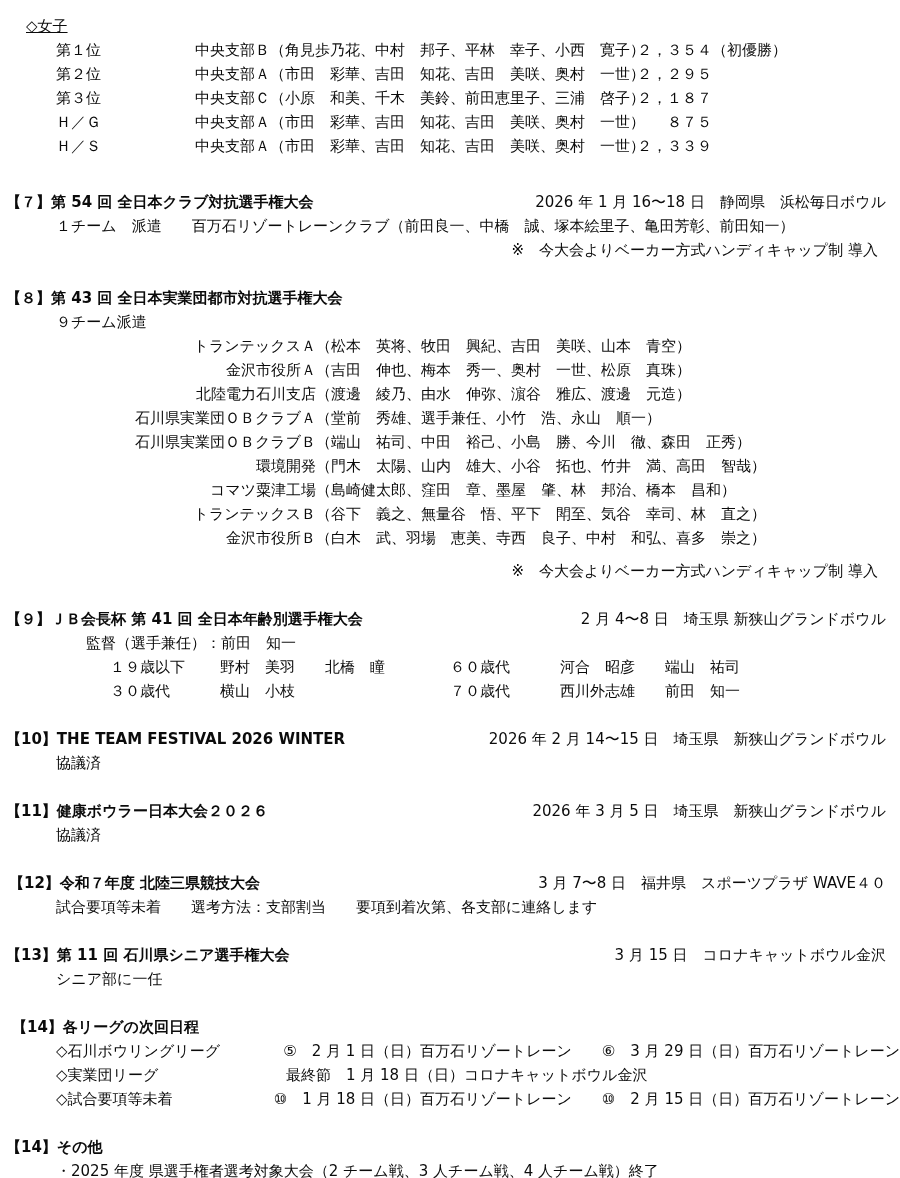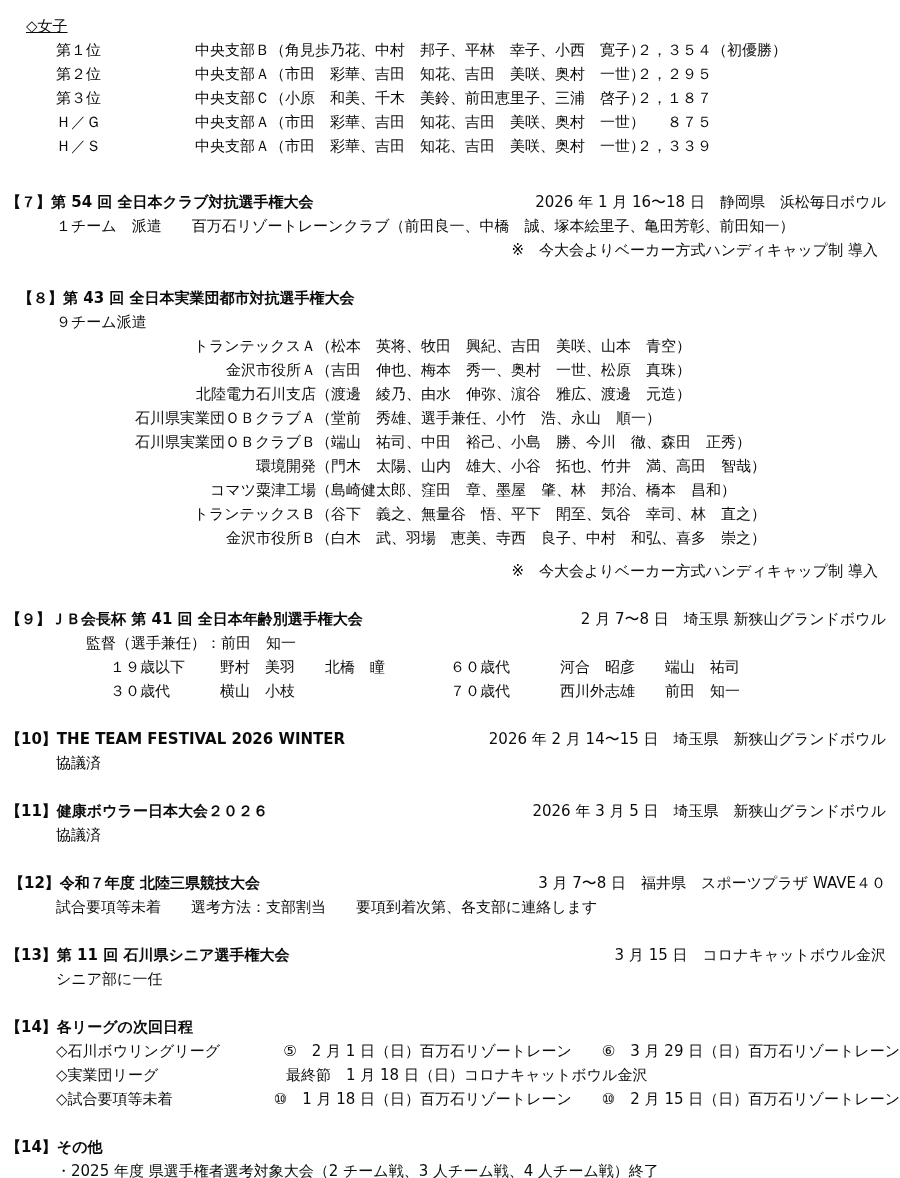--- a/index.html
+++ b/index.html
@@ -122,21 +122,21 @@
       <span class="grow"></span>
       <span class="ln" style="padding-right:22px;">※　今大会よりベーカー方式ハンディキャップ制 導入</span>
     </div>
   </div>
 
   <div class="spacer-lg"></div>
   <div class="spacer-sm"></div>
 
   <div class="block">
     <div class="head-row">
-      <span class="sec-head" style="padding-left:18px;">【８】第 43 回 全日本実業団都市対抗選手権大会</span>
+      <span class="sec-head" style="padding-left:6px;">【８】第 43 回 全日本実業団都市対抗選手権大会</span>
       <span class="grow"></span>
     </div>
     <div class="spacer-sm"></div>
     <div class="ln ind2">９チーム派遣</div>
     <div class="spacer-sm"></div>
 
     <div class="row ind3">
       <span class="c-team" style="width:230px;">トランテックスＡ</span>
       <span class="c-names" style="width:auto;">（松本　英将、牧田　興紀、吉田　美咲、山本　青空）</span>
     </div>
@@ -189,21 +189,21 @@
     </div>
   </div>
 
   <div class="spacer-lg"></div>
   <div class="spacer-sm"></div>
 
   <div class="block">
     <div class="head-row">
       <span class="sec-head" style="padding-left:6px;">【９】ＪＢ会長杯 第 41 回 全日本年齢別選手権大会</span>
       <span class="grow"></span>
-      <span class="ln" style="padding-right:14px;">2 月 7〜8 日　埼玉県 新狭山グランドボウル</span>
+      <span class="ln" style="padding-right:14px;">2 月 4〜8 日　埼玉県 新狭山グランドボウル</span>
     </div>
     <div class="spacer-sm"></div>
     <div class="ln ind3">監督（選手兼任）：前田　知一</div>
     <div class="spacer-sm"></div>
     <div class="row ind4">
       <span style="display:inline-block;width:110px;">１９歳以下</span>
       <span style="display:inline-block;width:230px;">野村　美羽　　北橋　瞳</span>
       <span style="display:inline-block;width:110px;">６０歳代</span>
       <span style="display:inline-block;">河合　昭彦　　端山　祐司</span>
     </div>
@@ -265,21 +265,21 @@
       <span class="ln" style="padding-right:14px;">3 月 15 日　コロナキャットボウル金沢</span>
     </div>
     <div class="spacer-sm"></div>
     <div class="ln ind2">シニア部に一任</div>
   </div>
 
   <div class="spacer-lg"></div>
   <div class="spacer-sm"></div>
 
   <div class="block">
-    <div class="ln sec-head" style="padding-left:6px;">【14】各リーグの次回日程</div>
+    <div class="ln sec-head" style="padding-left:12px;">【14】各リーグの次回日程</div>
     <div class="spacer-sm"></div>
     <div class="row ind2">
       <span style="display:inline-block;width:230px;">◇石川ボウリングリーグ</span>
       <span>⑤　2 月 1 日（日）百万石リゾートレーン　　⑥　3 月 29 日（日）百万石リゾートレーン</span>
     </div>
     <div class="spacer-sm"></div>
     <div class="row ind2">
       <span style="display:inline-block;width:230px;">◇実業団リーグ</span>
       <span>最終節　1 月 18 日（日）コロナキャットボウル金沢</span>
     </div>

